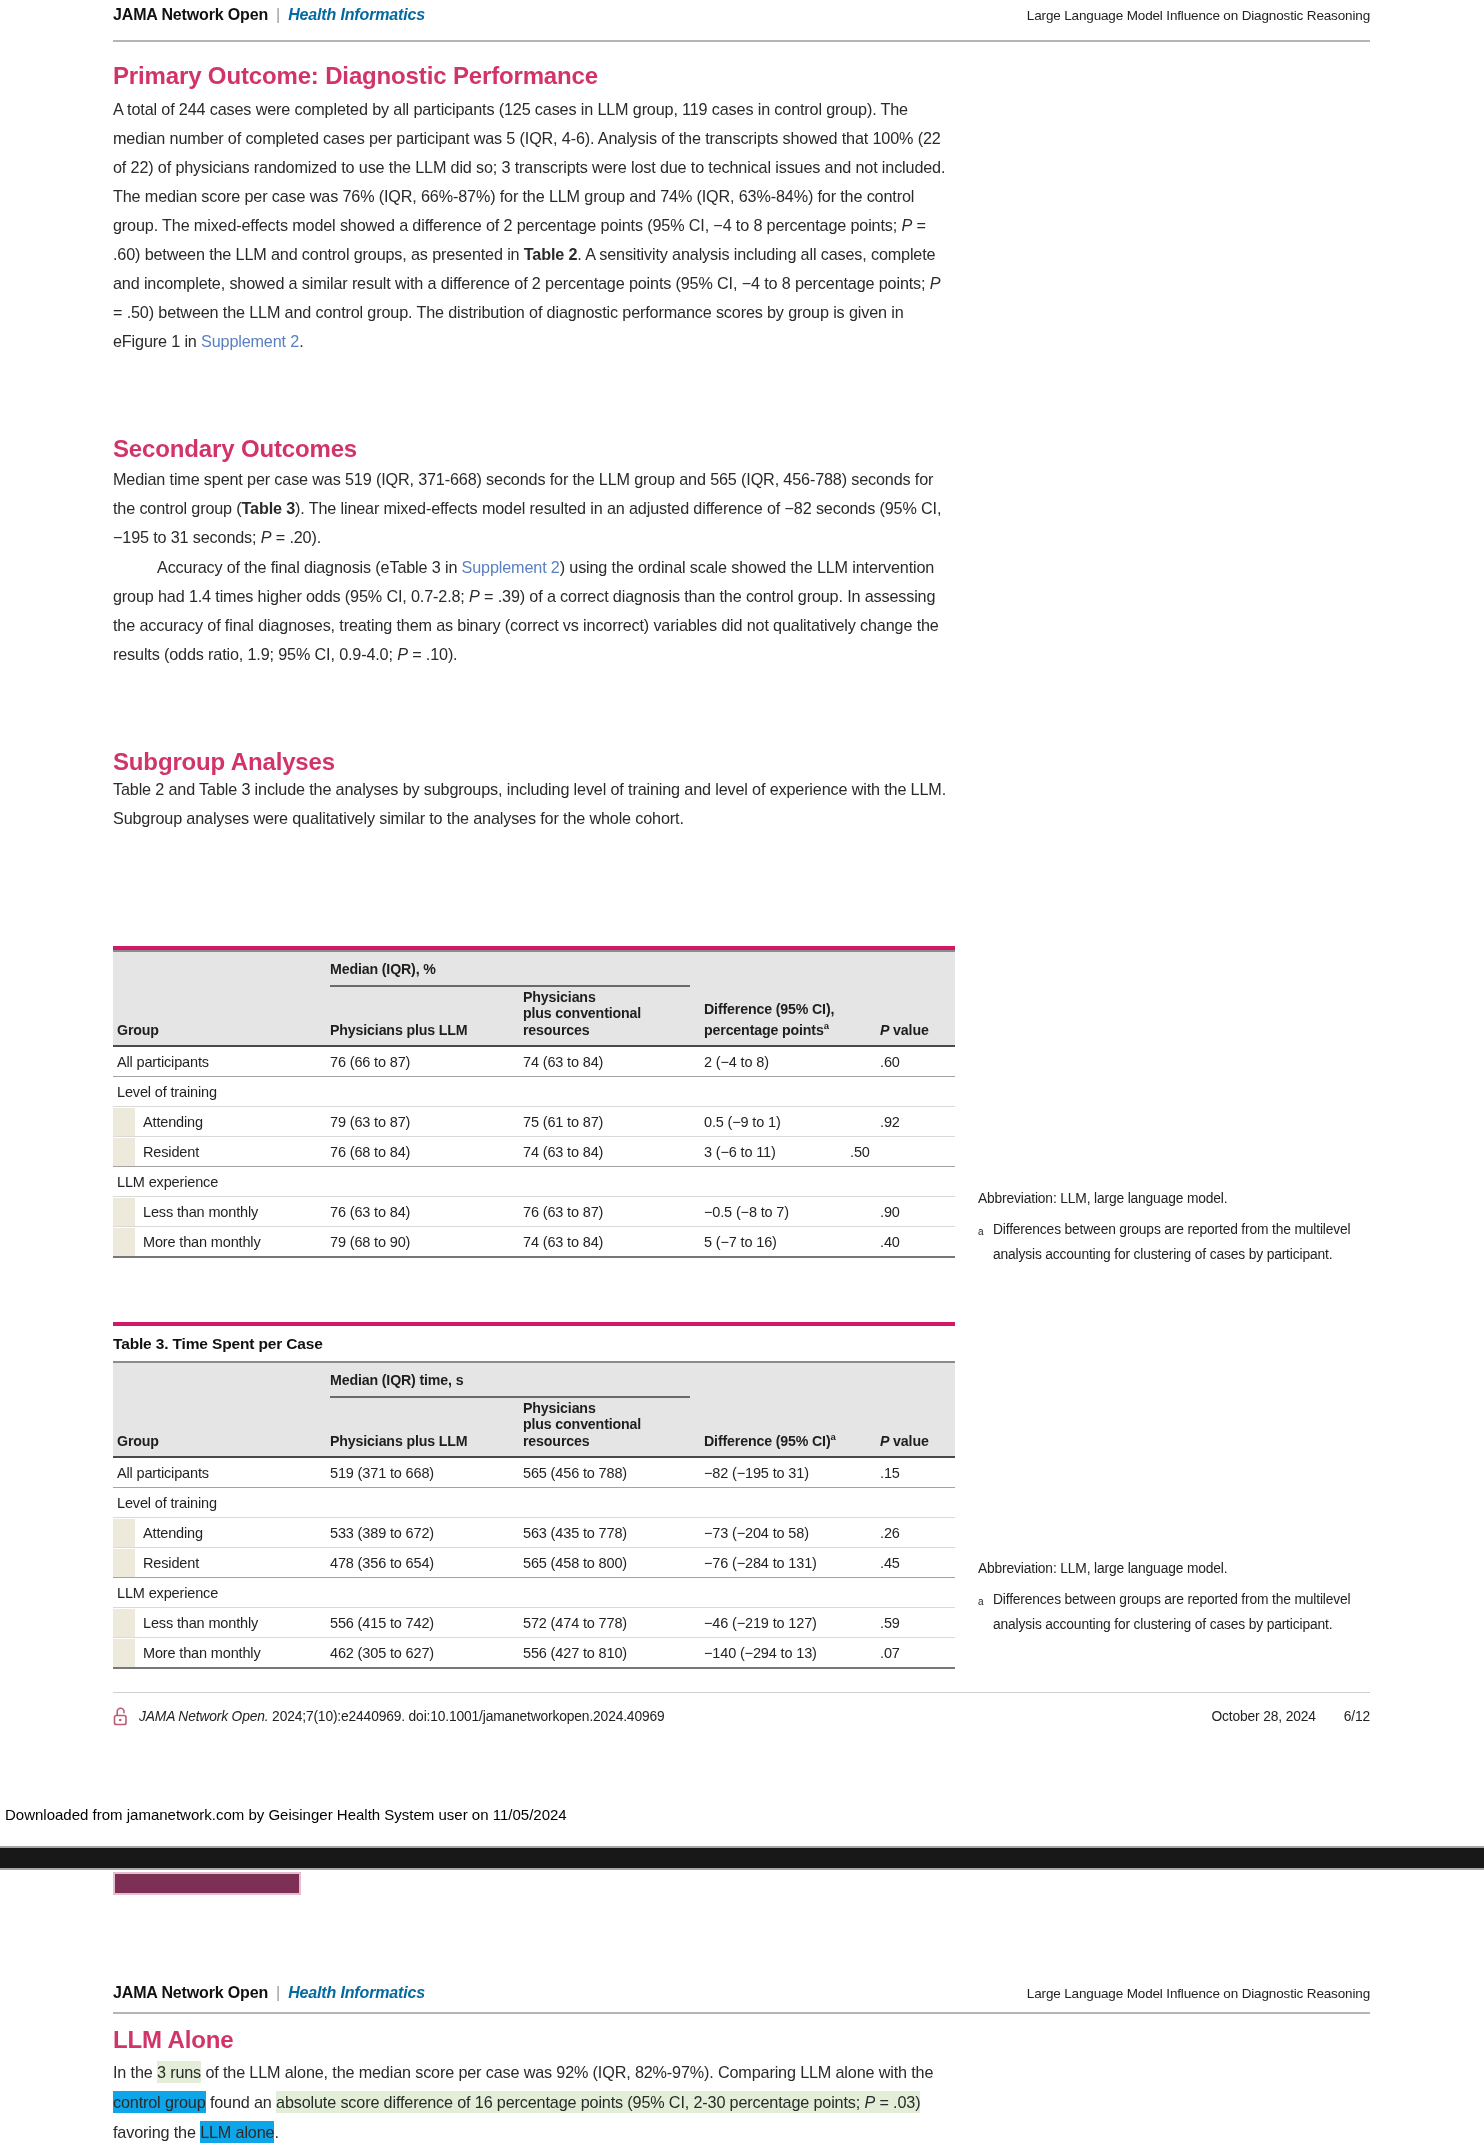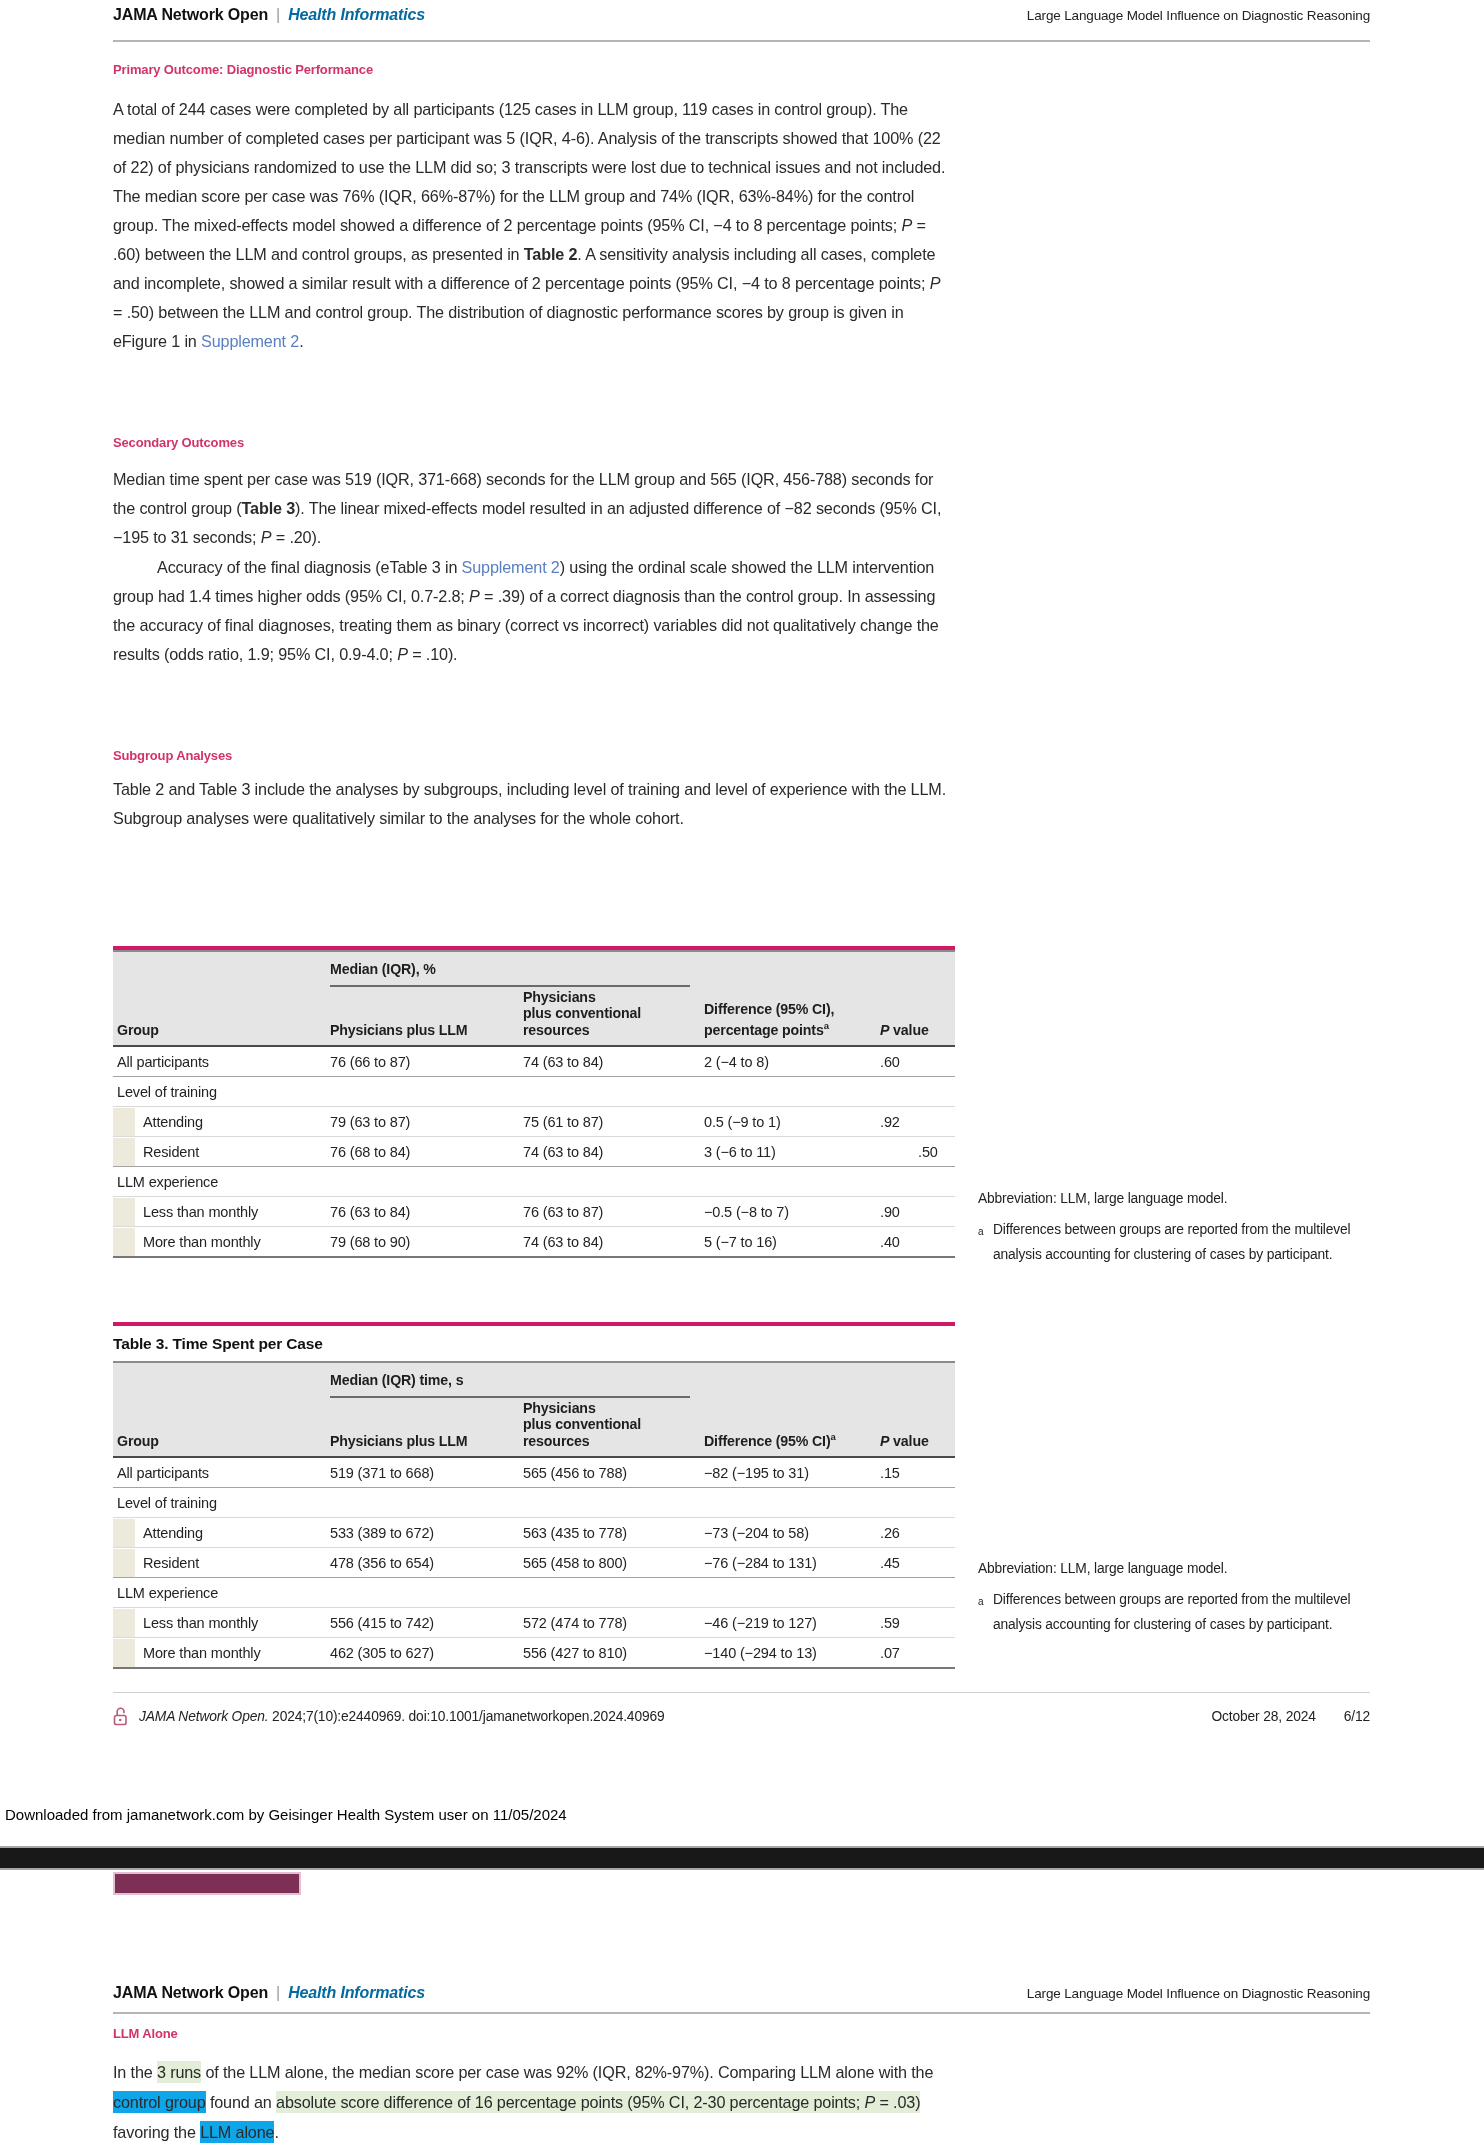--- a/index.html
+++ b/index.html
@@ -8,21 +8,21 @@
 
   
   .pg-header{position:absolute;left:113px;right:114px;display:flex;justify-content:space-between;align-items:baseline;}
   .brand{font-size:16px;font-weight:bold;color:#111;white-space:nowrap;}
   .brand-sep{color:#9a9a9a;font-weight:normal;padding:0 8px;}
   .brand-section{color:#0369a1;font-style:italic;}
   .running-title{font-size:13.5px;color:#222;}
   .hrule{position:absolute;left:113px;right:114px;height:2px;background:#b5b5b5;}
 
   
-  .sec-head{position:absolute;left:113px;margin:0;font-size:13px;font-weight:bold;color:#d23369;}
+  .sec-head{position:absolute;left:113px;margin:0;font-size:24px;font-weight:bold;color:#d23369;}
   .body{position:absolute;left:113px;width:833px;margin:0;font-size:16.2px;line-height:29px;color:#2a2a2a;}
   .body .b{font-weight:bold;}
   .body .i{font-style:italic;}
   .body .link{color:#5a7fc0;cursor:pointer;}
   .body.first-indent{text-indent:44px;}
   .p2body{line-height:30px;}
   .hl-green{background:#e2eed8;padding:2px 0;}
   .hl-purple{background:#0ea5e9;padding:2px 0;}
 
   
@@ -120,21 +120,21 @@
           <span class="tc" style="left: 410px;">75 (61 to 87)</span>
           <span class="tc" style="left: 591px;">0.5 (−9 to 1)</span>
           <span class="tc" style="left: 767px;">.92</span>
         </div>
         <div class="trow">
           <span class="imark"></span>
           <span class="tc lab" style="left: 30px;">Resident</span>
           <span class="tc" style="left: 217px;">76 (68 to 84)</span>
           <span class="tc" style="left: 410px;">74 (63 to 84)</span>
           <span class="tc" style="left: 591px;">3 (−6 to 11)</span>
-          <span class="tc" style="left: 805px;">.50</span>
+          <span class="tc" style="left: 737px;">.50</span>
         </div>
         <div class="trow grp">
           <span class="tc lab" style="left: 4px;">LLM experience</span>
         </div>
         <div class="trow">
           <span class="imark"></span>
           <span class="tc lab" style="left: 30px;">Less than monthly</span>
           <span class="tc" style="left: 217px;">76 (63 to 84)</span>
           <span class="tc" style="left: 410px;">76 (63 to 87)</span>
           <span class="tc" style="left: 591px;">−0.5 (−8 to 7)</span>

